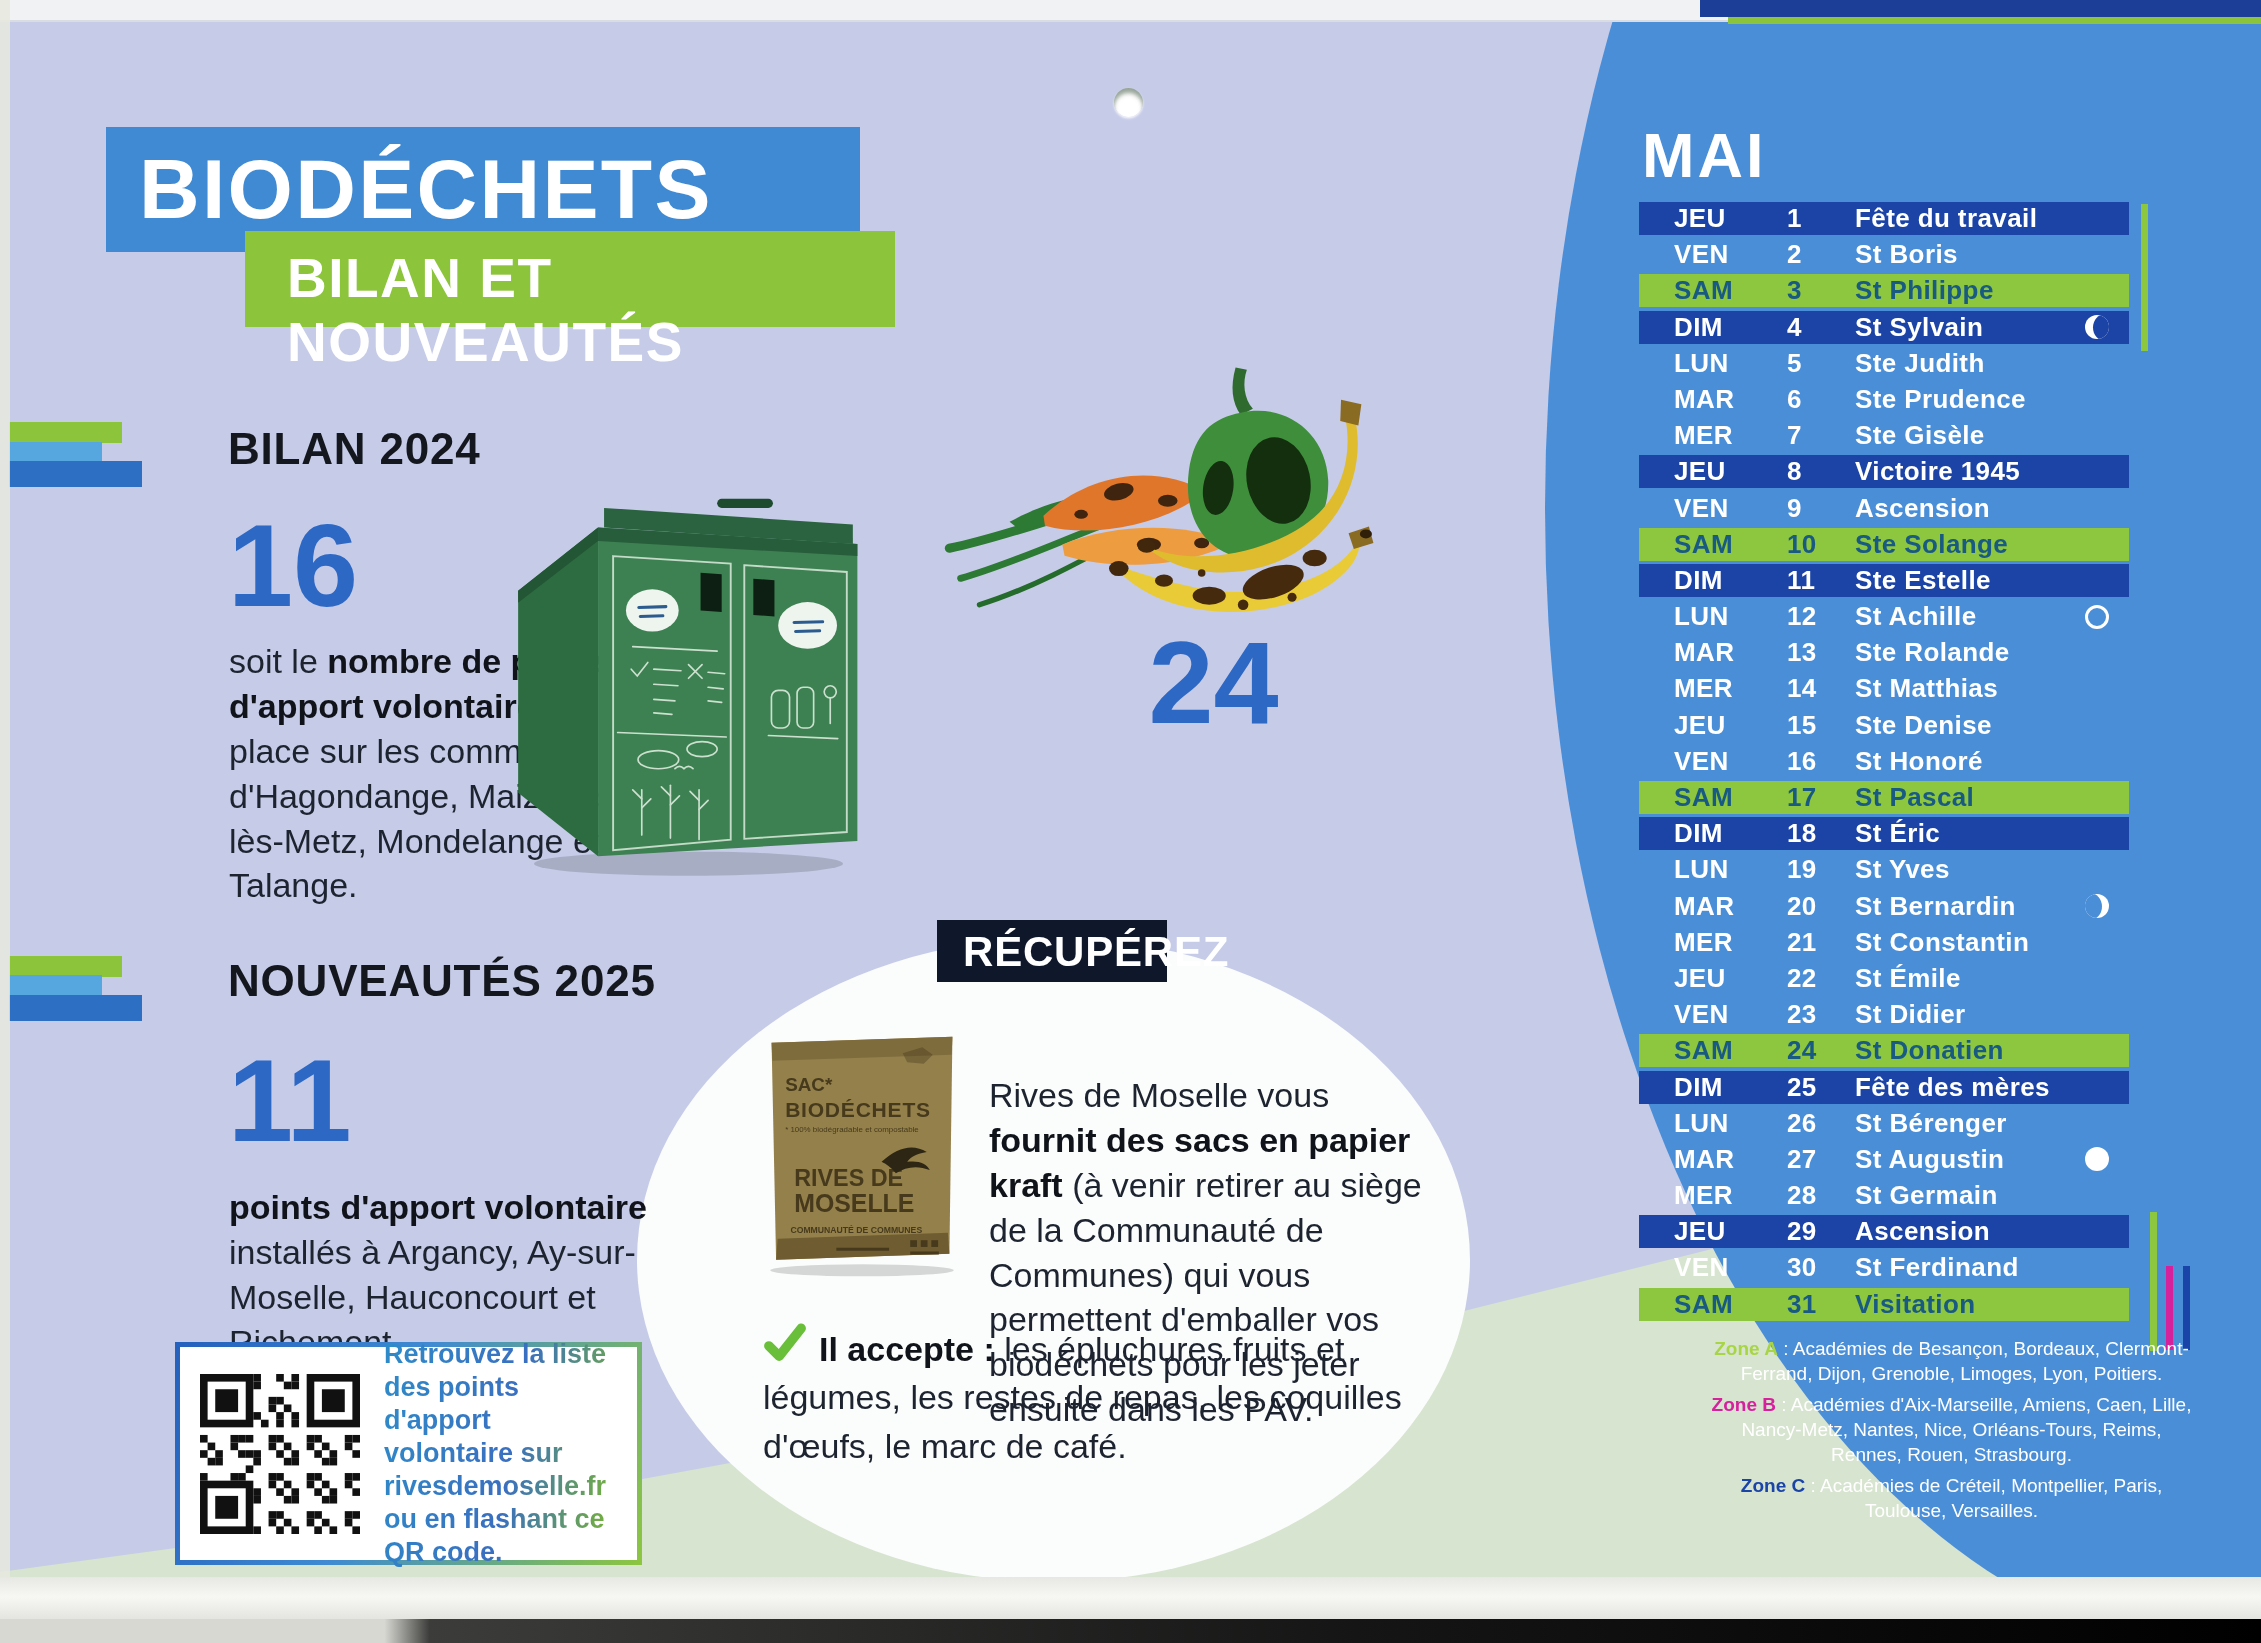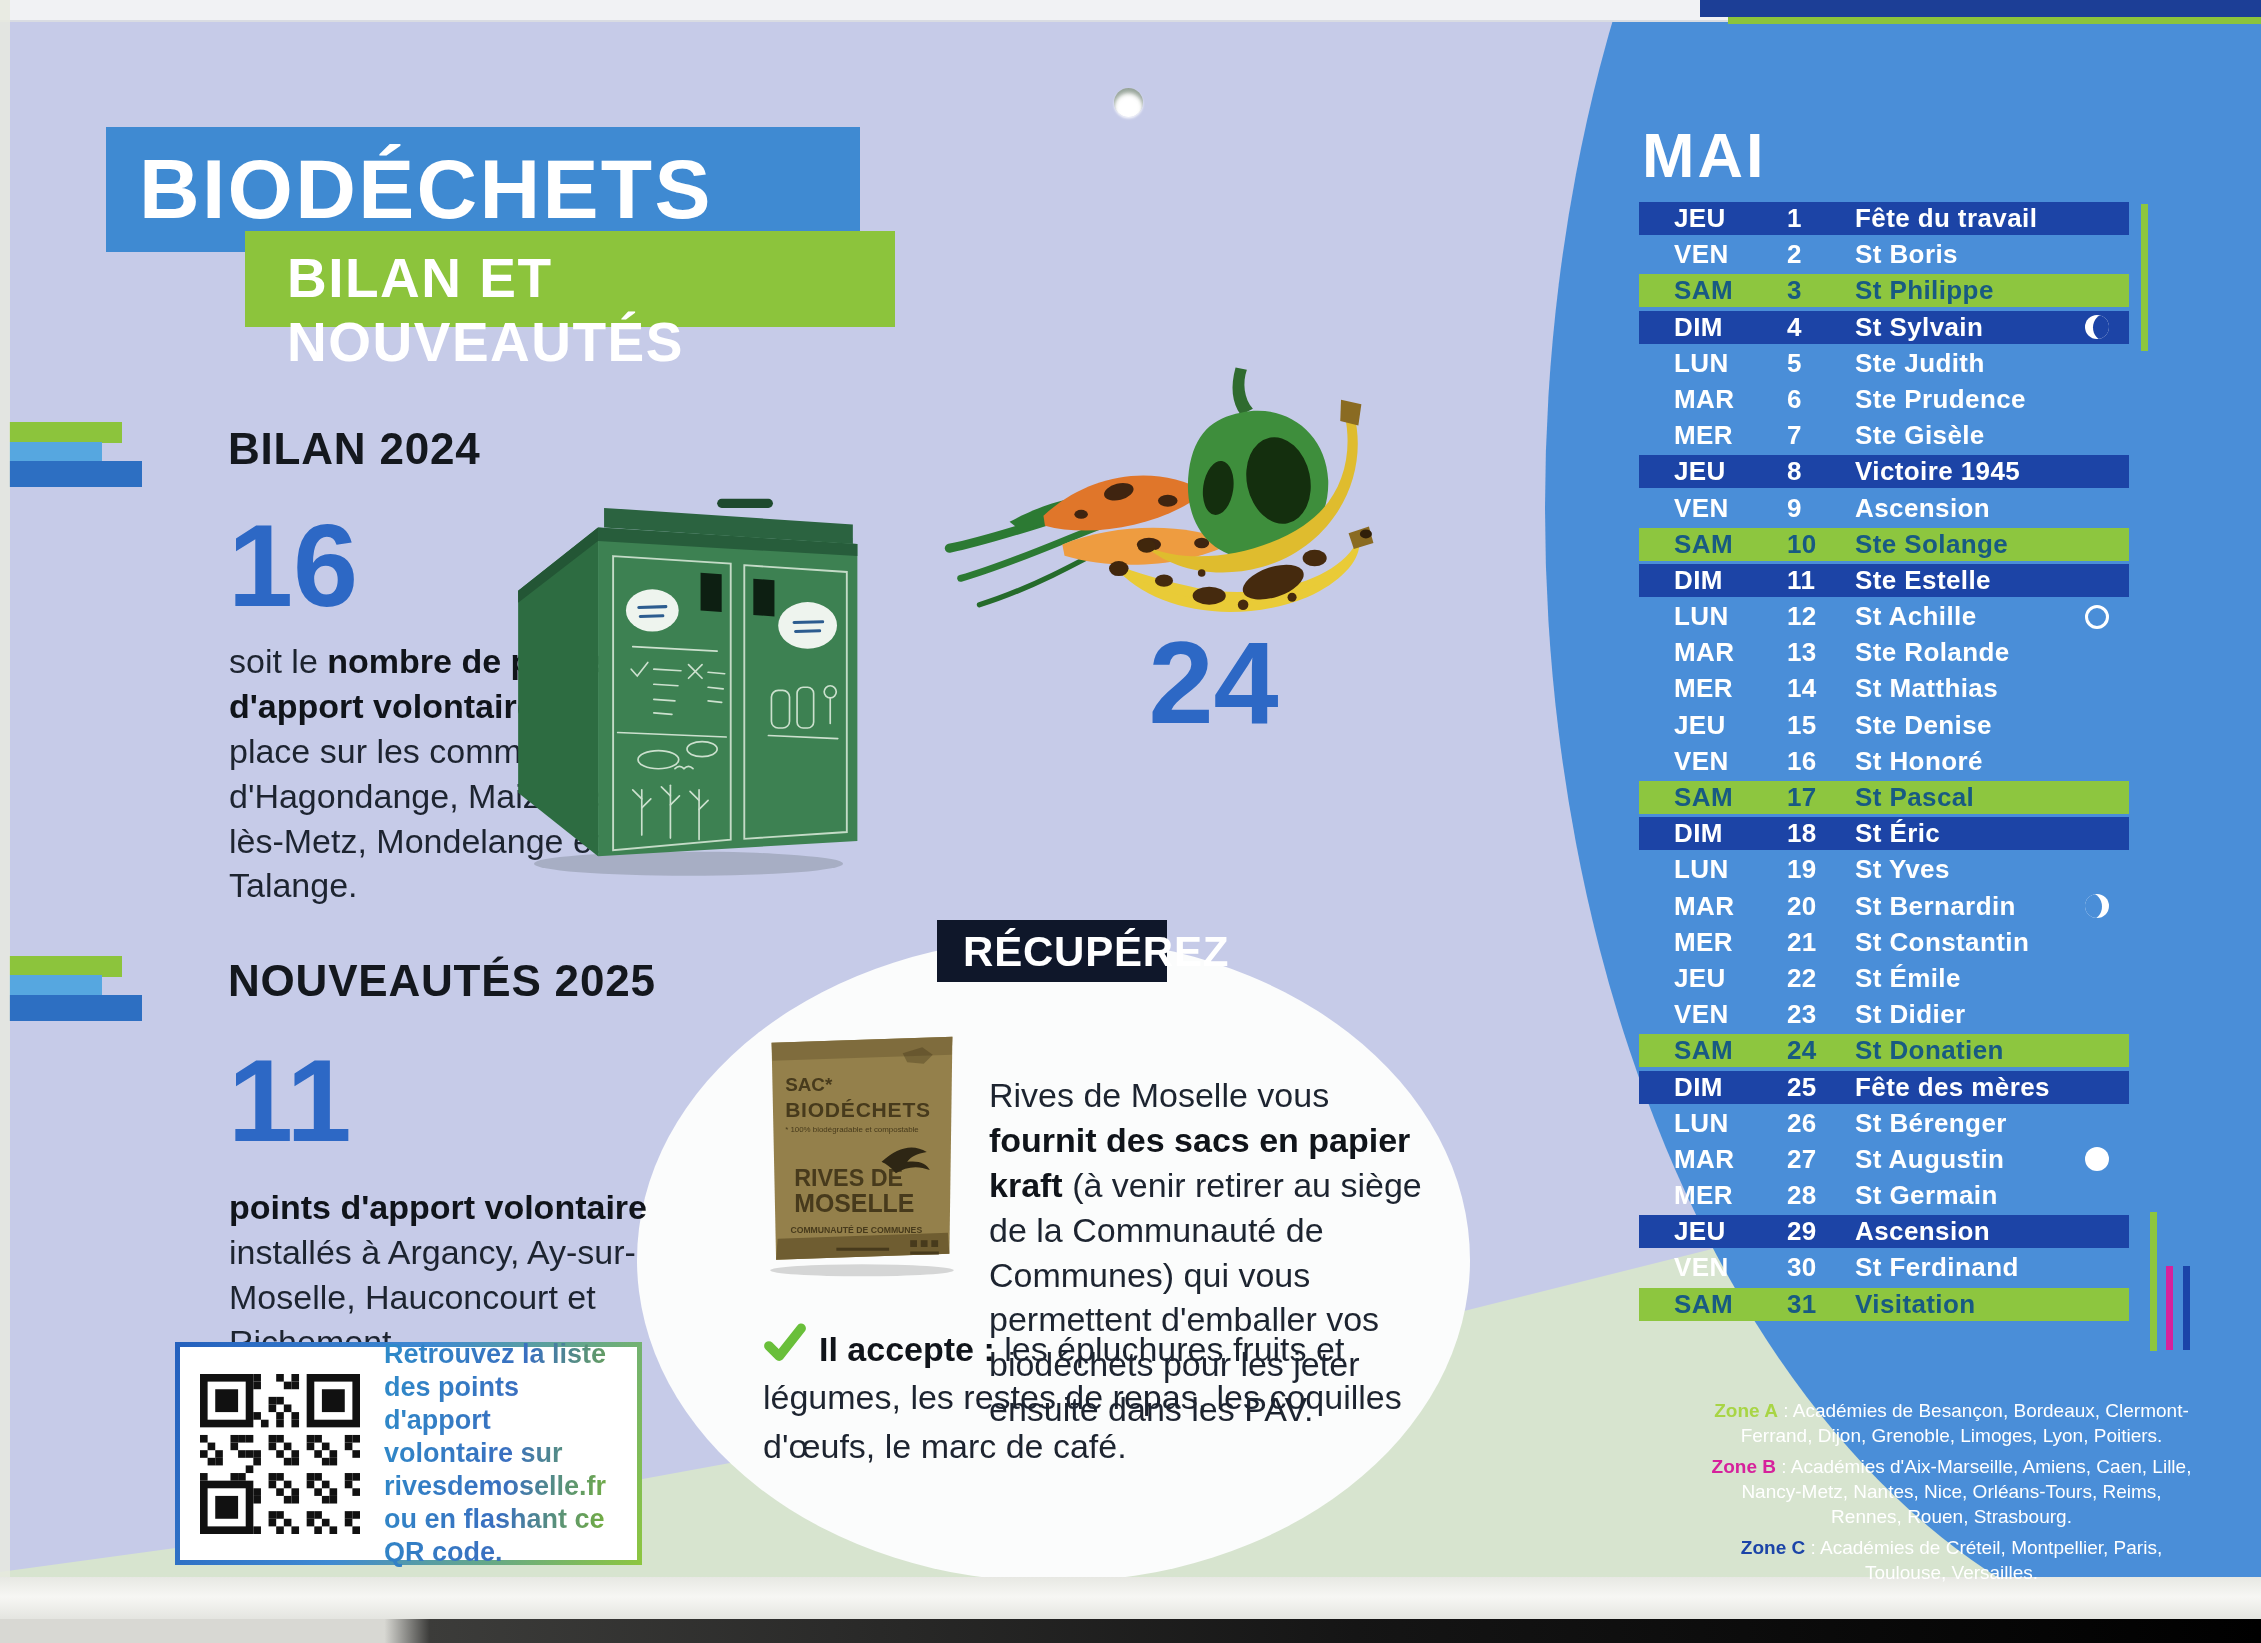--- a/index.html
+++ b/index.html
@@ -81,21 +81,21 @@
   .moon.crescent-right::after{left:-7.5px;}
   .moon.ring{border:3px solid #fff;background:transparent;display:block;box-sizing:border-box;}
   .moon.dot{background:#fff;display:block;}
 
   .zone-bar{position:absolute;z-index:4;}
   #zoneA-bar{left:2141px;top:204px;width:6.8px;height:147px;background:#8dc63f;}
   #holA{left:2150px;top:1212px;width:6.8px;height:139px;background:#8dc63f;}
   #holB{left:2166px;top:1266px;width:6.8px;height:84px;background:#d6219c;}
   #holC{left:2183px;top:1266px;width:6.8px;height:84px;background:#1b44a8;}
 
-  #zone-legend{left:1709px;top:1399px;width:485px;text-align:center;font-size:19px;line-height:1.3;color:#fff;z-index:4;}
+  #zone-legend{left:1709px;top:1337px;width:485px;text-align:center;font-size:19px;line-height:1.3;color:#fff;z-index:4;}
   .zone-line{margin-bottom:6.8px;}
   .zone-label{font-weight:800;}
 
   
   #pav-svg{left:491px;top:464px;z-index:2;}
   #fruit-svg{left:938px;top:341px;z-index:2;}
   #bag-svg{left:755px;top:1014px;z-index:6;}
 </style>
 </head>
 <body>

